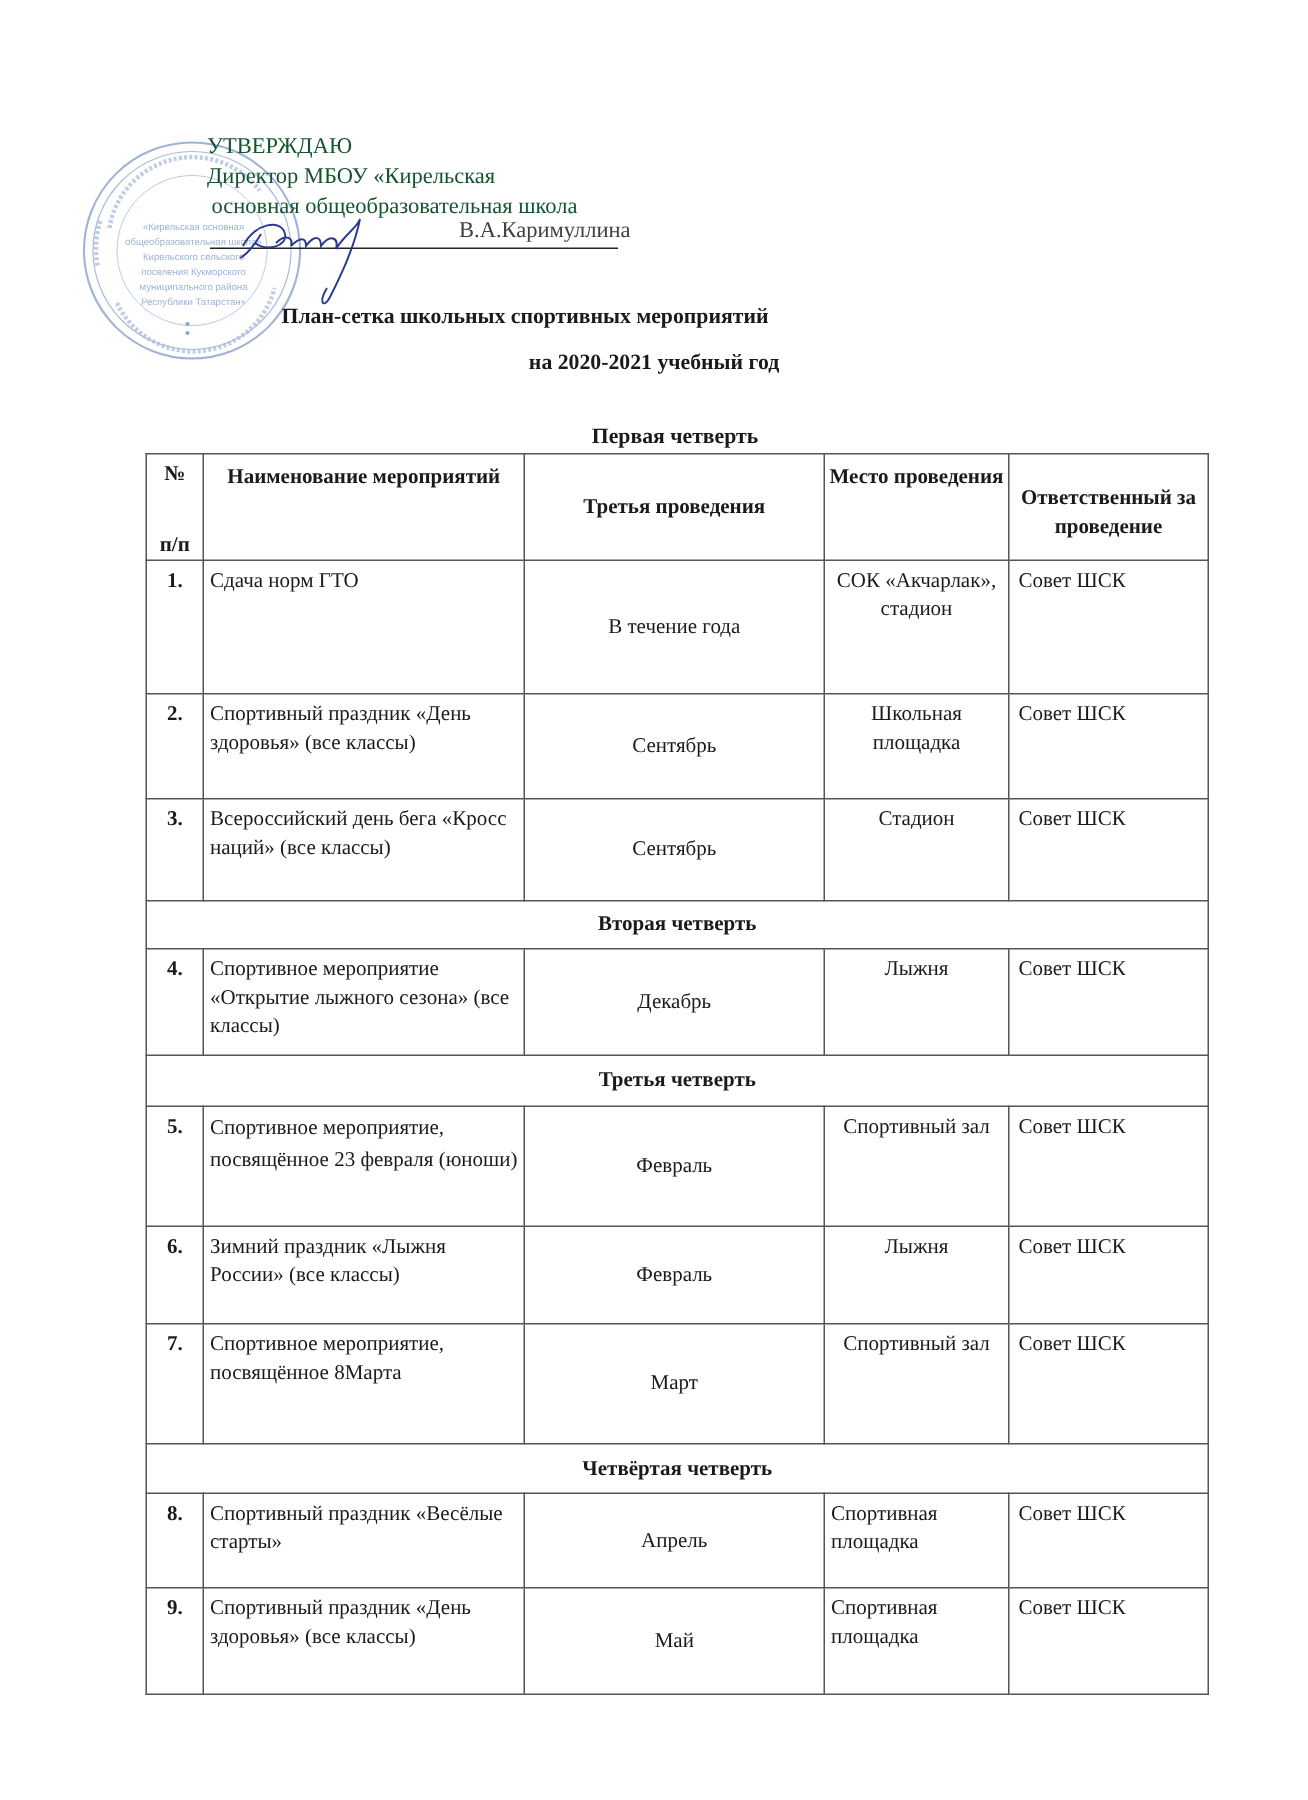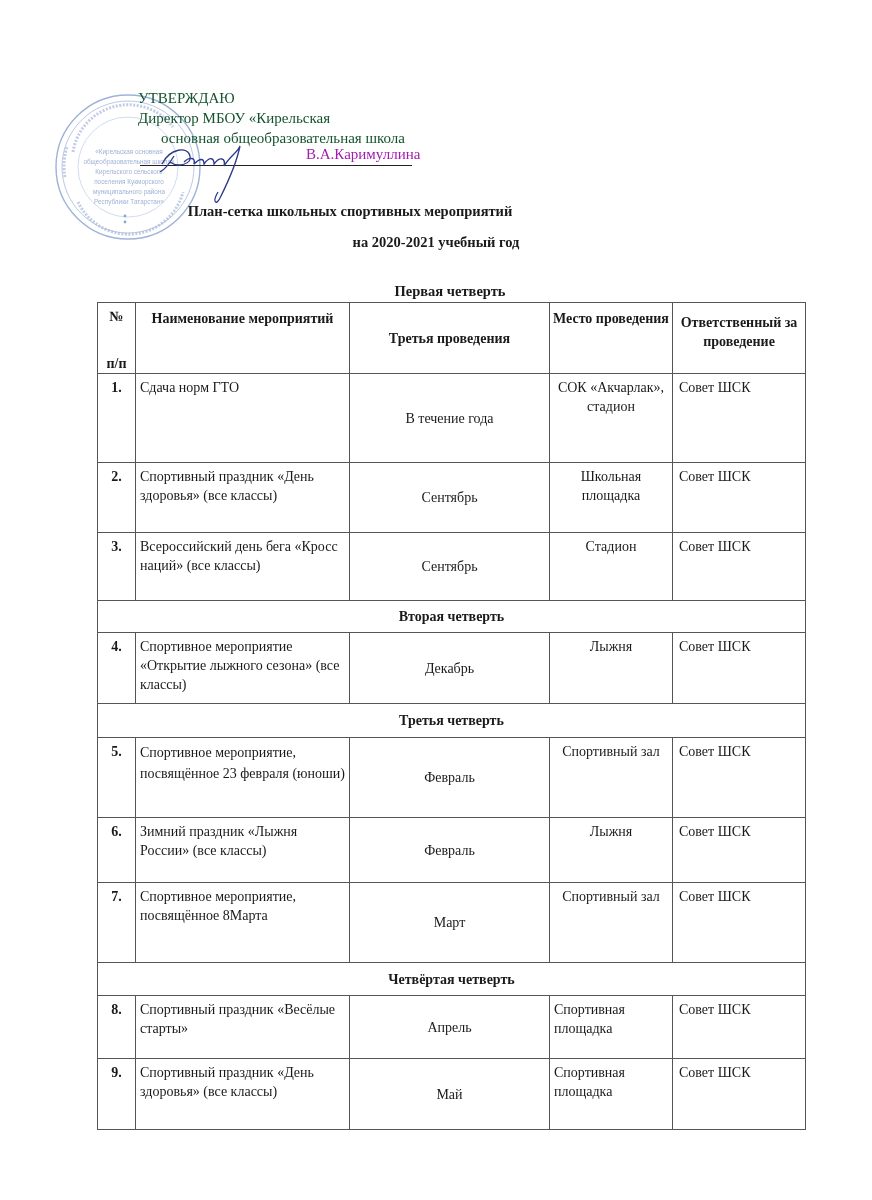--- a/index.html
+++ b/index.html
@@ -2,23 +2,23 @@
 <html><head>
 <meta charset="utf-8">
 <style>
   html, body { margin:0; padding:0; }
   body {
     width:872px; height:1200px; background:#ffffff; position:relative; overflow:hidden;
     font-family:"Liberation Serif", "DejaVu Serif", serif; color:#1a1a1a;
   }
   .approve { position:absolute; left:138px; top:88px; font-size:15px; line-height:20px; color:#14532d; }
   .approve div { white-space:nowrap; }
-  .approve .l3 { padding-left:3px;margin-left:20px; }
+  .approve .l3 { padding-left:3px; }
   .sigline { position:absolute; left:140px; top:165px; width:272px; border-bottom:1px solid #222; height:0; }
-  .signame { position:absolute; left:306px; top:146px; font-size:15px; color:#a21caf; white-space:nowrap; }
+  .signame { position:absolute; left:306px; top:146px; font-size:15px; color:#404040; white-space:nowrap; }
   .signature { position:absolute; left:140px; top:136px; width:120px; height:80px; }
   .stamp { position:absolute; left:53px; top:92px; width:150px; height:150px; }
   .stamp-text { position:absolute; left:75px; top:147px; width:108px; font-family:"Liberation Sans", sans-serif;
     font-size:6.4px; line-height:10px; color:#8fa6cf; text-align:center; opacity:0.85; }
   .title1 { position:absolute; left:0; width:700px; top:203px; text-align:center; font-weight:bold; font-size:14.5px; }
   .title2 { position:absolute; left:0; width:872px; top:234px; text-align:center; font-weight:bold; font-size:14.5px; }
   .q1 { position:absolute; left:0; width:900px; top:283px; text-align:center; font-weight:bold; font-size:14.5px; }
   table.plan { position:absolute; left:97px; top:302px; width:708px; border-collapse:collapse; table-layout:fixed; }
   table.plan td, table.plan th { border:1.3px solid #555; padding:0; vertical-align:top; font-size:14px; line-height:19px; }
   table.plan th { font-weight:bold; text-align:center; vertical-align:middle; }
@@ -76,21 +76,21 @@
   </colgroup>
   <tbody>
       <tr style="height:61px">
     <th style="vertical-align:top;padding-top:4px;">
       <div>№</div>
       <div style="margin-top:28px">п/п</div>
     </th>
     <th style="vertical-align:top;padding-top:6px;margin-top:28px;">Наименование мероприятий</th>
     <th>Третья проведения</th>
     <th style="vertical-align:top;padding-top:6px;">Место проведения</th>
-    <th style="vertical-align:top;padding-top:10px;">Ответственный за проведение</th>
+    <th style="vertical-align:top;padding-top:20px;">Ответственный за проведение</th>
   </tr>
 
   <tr style="height:89px">
     <td class="c-num">1.</td>
     <td class="c-name">Сдача норм ГТО</td>
     <td class="c-date">В течение года</td>
     <td class="c-place">СОК «Акчарлак», стадион</td>
     <td class="c-resp">Совет ШСК</td>
   </tr>
   <tr style="height:70px">

